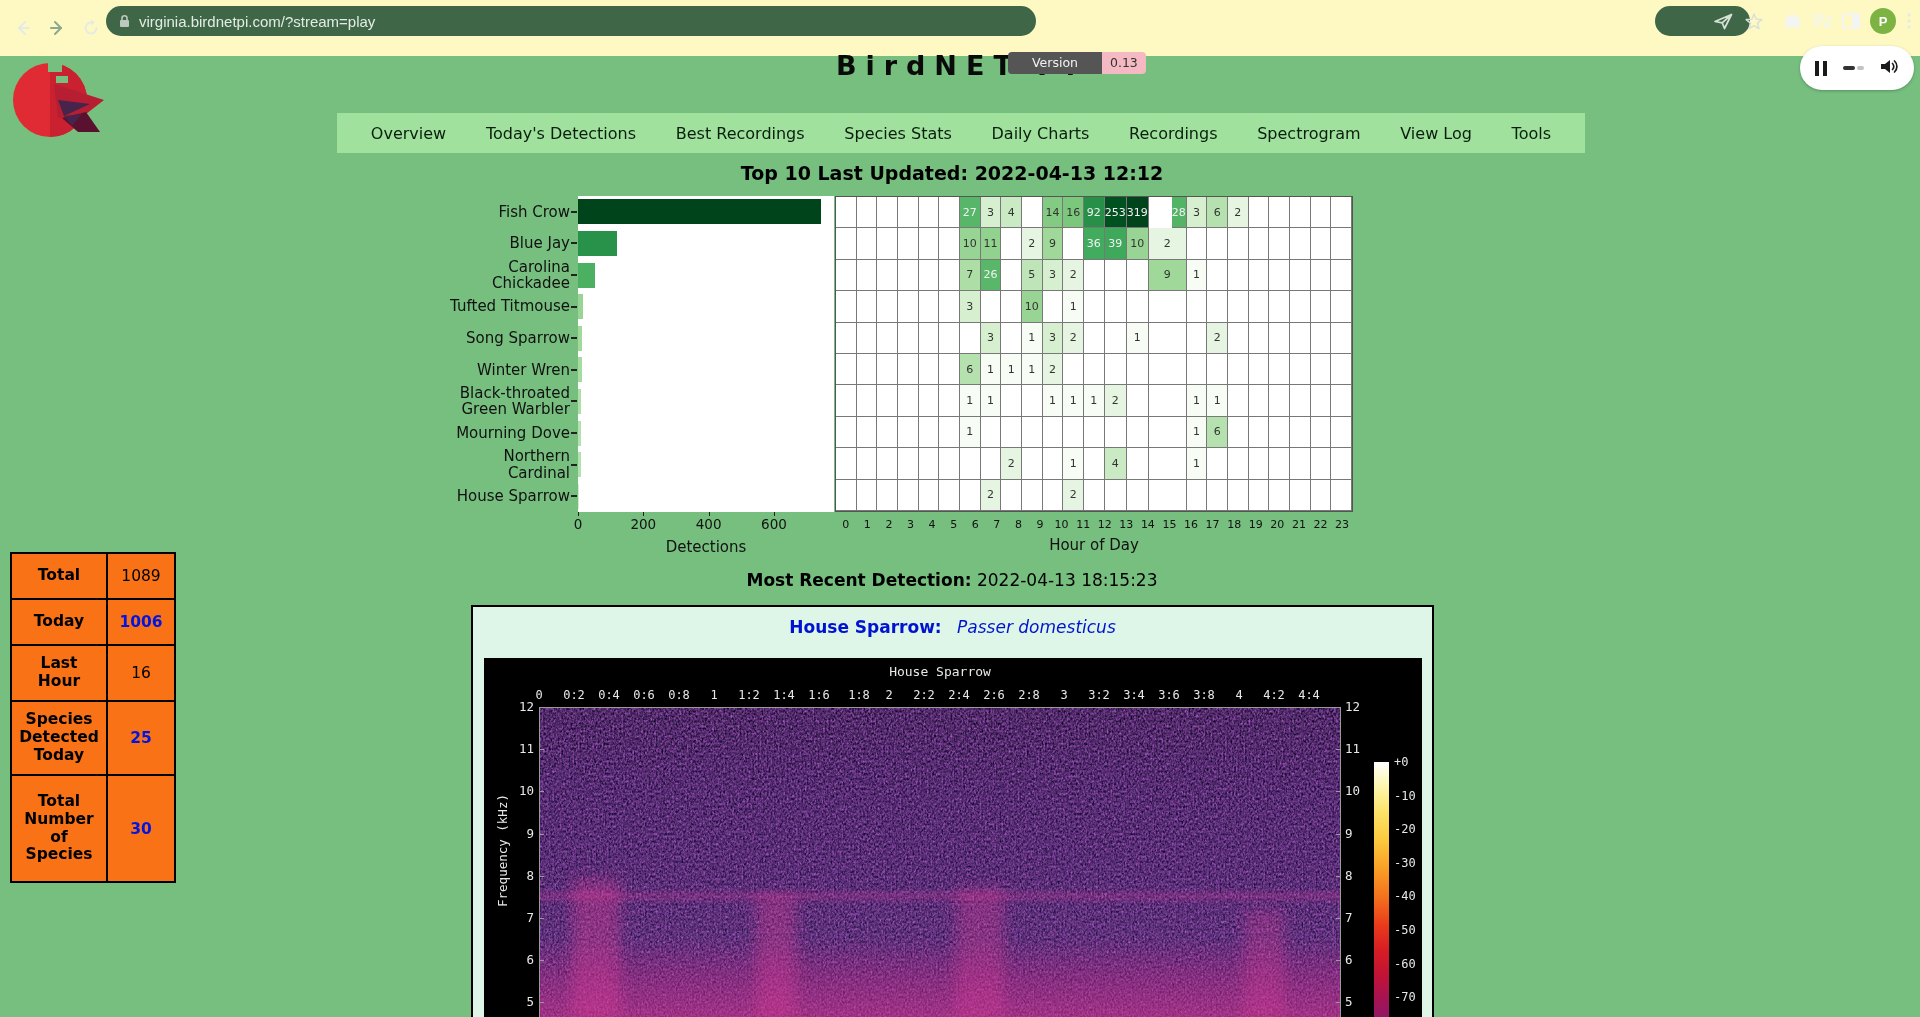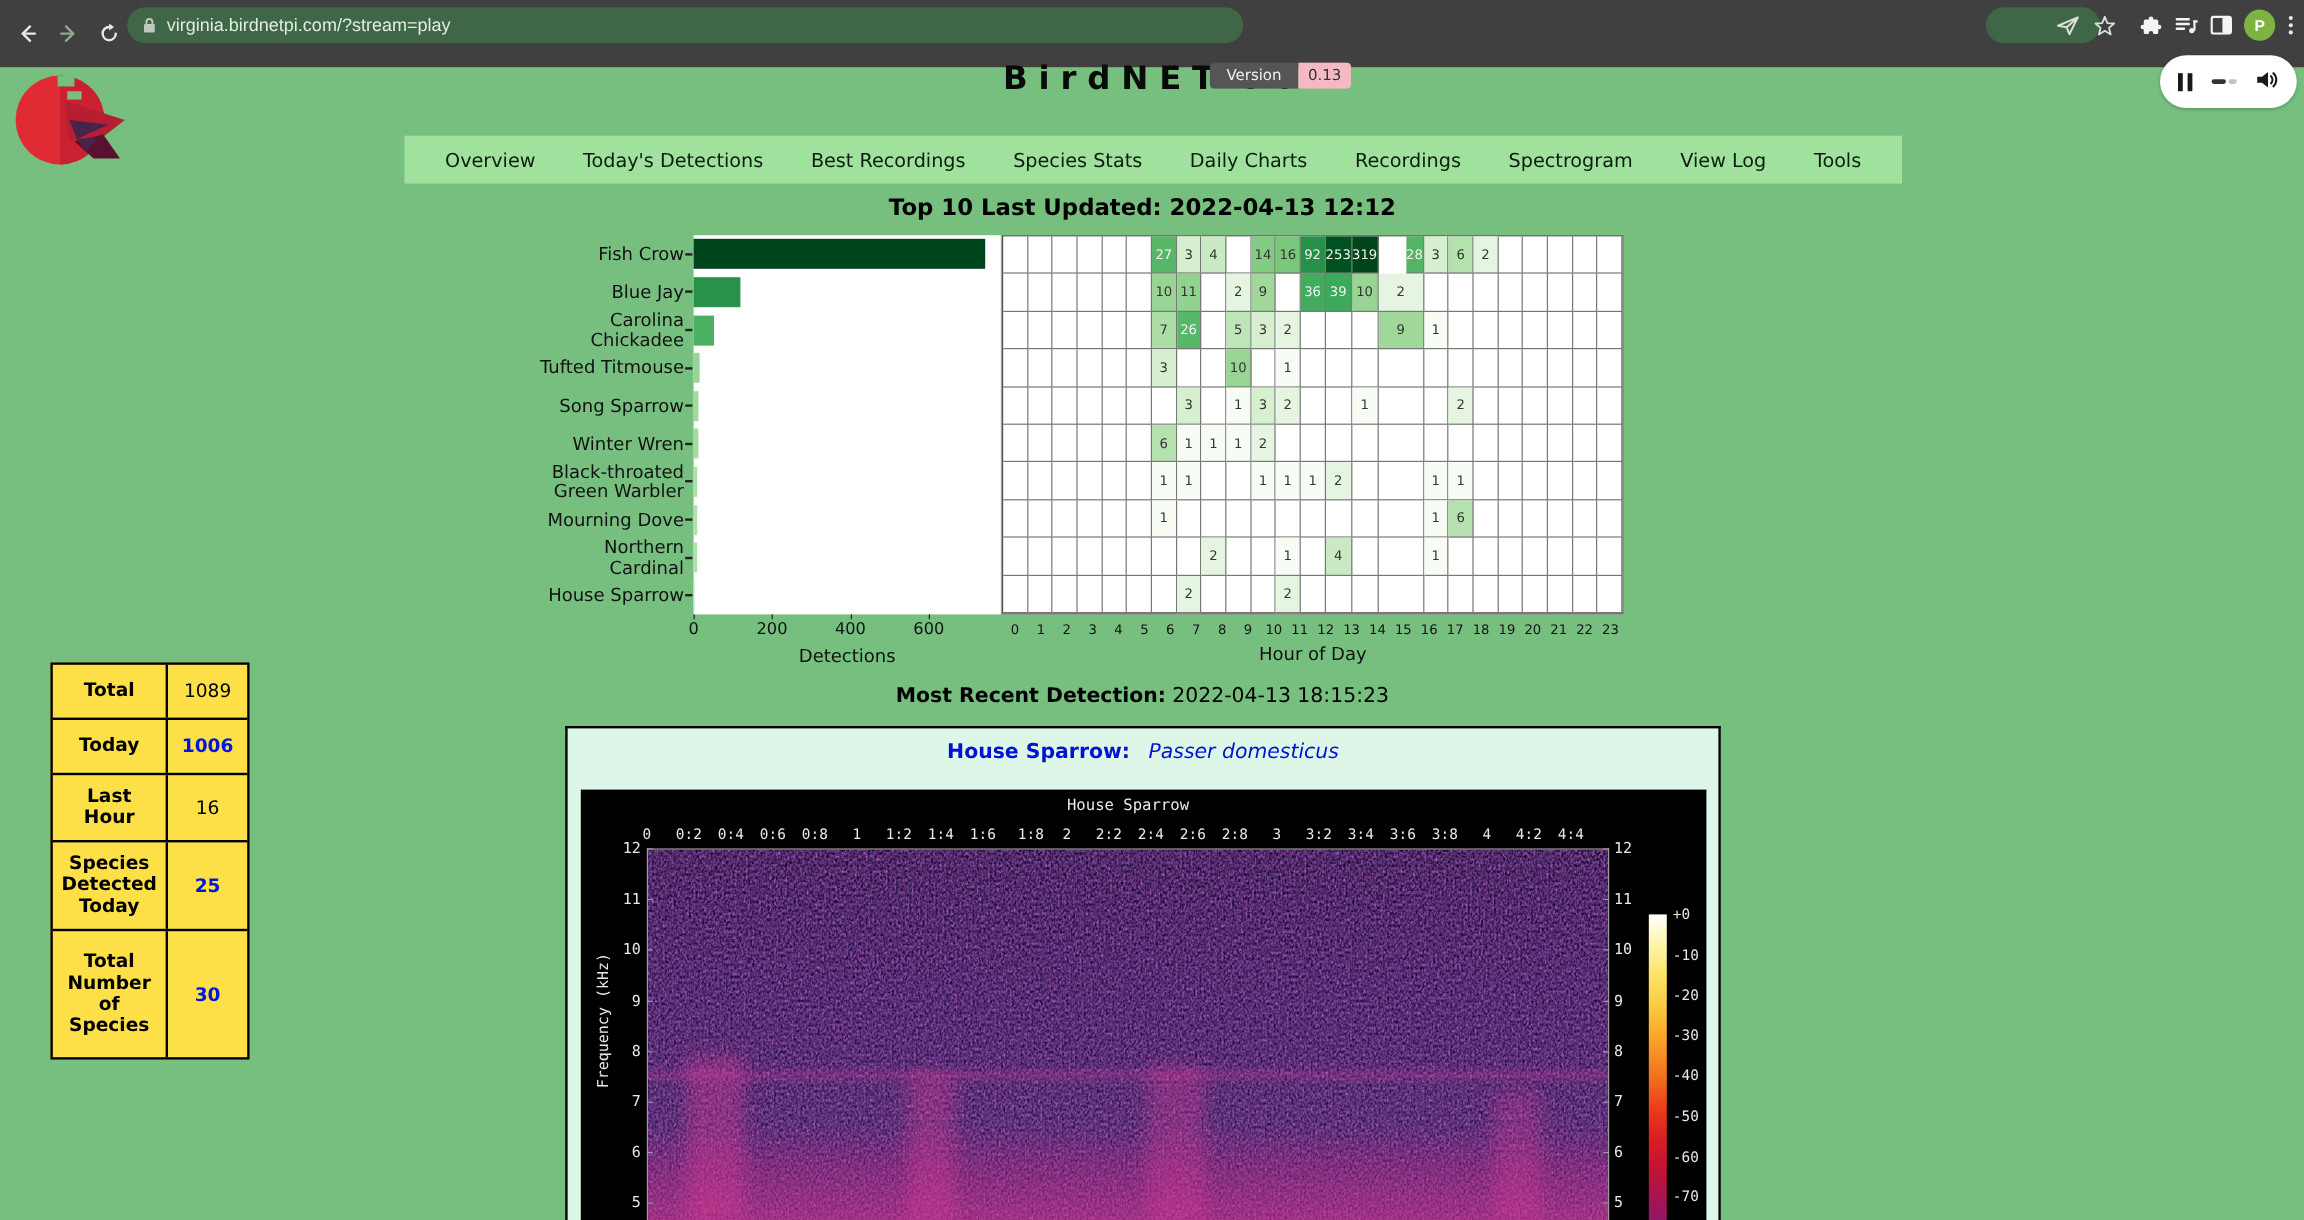--- a/index.html
+++ b/index.html
@@ -1,34 +1,34 @@
 <!DOCTYPE html>
 <html><head>
 <meta charset="utf-8">
 <style>
   * { box-sizing: border-box; margin: 0; padding: 0; }
   html,body { width:1920px; height:1017px; overflow:hidden; }
   body { font-family:"DejaVu Sans", sans-serif; background:#76bf7f; position:relative; }
 
   
-  #chrome { position:absolute; top:0; left:0; width:1920px; height:56px; background:#404040; display:flex; align-items:center; }
+  #chrome { position:absolute; top:0; left:0; width:1920px; height:56px; background:#fef9c3; display:flex; align-items:center; }
   .chrome-btn { width:34px; height:34px; display:flex; align-items:center; justify-content:center; border-radius:50%; flex:0 0 auto; }
   #back-btn  { margin-left:6px; }
   .omnibox { position:absolute; left:106px; top:6px; width:930px; height:30px; background:#3e6647; border-radius:15px; display:flex; align-items:center; padding:0 12px; }
   .omnibox .url { color:#e3ece3; font-family:"Liberation Sans", sans-serif; font-size:15px; margin-left:8px; white-space:nowrap; }
   .chrome-right { position:absolute; right:8px; top:0; height:42px; display:flex; align-items:center; gap:10px; }
   .send-star-pill { position:absolute; left:1655px; top:6px; width:95px; height:30px; background:#3e6647; border-radius:15px; }
   .avatar { width:26px; height:26px; border-radius:50%; background:#7cb342; color:#fff; font-family:"Liberation Sans", sans-serif; font-weight:bold; font-size:13px; display:flex; align-items:center; justify-content:center; }
   .cicon { display:flex; align-items:center; justify-content:center; }
 
   
   #logo { position:absolute; left:12px; top:56px; }
   #page-title { position:absolute; top:50px; left:0; width:1920px; text-align:center; font-size:27px; font-weight:bold; letter-spacing:9px; color:#0a0a0a; }
   #version-badge { position:absolute; left:1008px; top:52px; height:22px; display:flex; font-family:"DejaVu Sans", sans-serif; font-size:12.5px; border-radius:4px; overflow:hidden; }
-  #version-badge .vb-label { background:#555555; color:#f2f2f2; padding:3px 14px; }
+  #version-badge .vb-label { background:#555555; color:#f2f2f2; padding:3px 24px; }
   #version-badge .vb-value { background:#f4b9c3; color:#333; padding:3px 8px; }
 
   
   #player { position:absolute; left:1800px; top:46px; width:114px; height:44px; background:#fff; border-radius:22px; display:flex; align-items:center; justify-content:space-between; padding:0 15px; box-shadow:0 1px 3px rgba(0,0,0,.25); }
   .pause-icon { display:flex; gap:4px; }
   .pause-icon i { display:block; width:4px; height:15px; background:#1a1a1a; }
   .scrub { display:flex; align-items:center; gap:2px; }
   .scrub .done { width:12px; height:4px; background:#333; border-radius:2px; }
   .scrub .rest { width:7px; height:4px; background:#c3c3c3; border-radius:2px; }
 
@@ -51,21 +51,21 @@
   .bx-mark { position:absolute; top:-4px; width:1px; height:4px; background:#222; }
   #bar-xlabel { position:absolute; left:578px; top:538px; width:256px; text-align:center; font-size:15px; color:#111; }
 
   #heatmap { position:absolute; left:835px; top:196px; width:518px; height:316px; background:#fff; border:1px solid #555; display:grid; grid-template-columns:repeat(24,1fr); grid-template-rows:repeat(10,1fr); }
   .hm-cell { border-right:1px solid #787878; border-bottom:1px solid #787878; display:flex; align-items:center; justify-content:center; font-size:11px; }
   #hm-xaxis { position:absolute; left:835px; top:518px; width:518px; height:16px; display:flex; }
   #hm-xaxis span { flex:1; text-align:center; font-size:11px; color:#111; }
   #hm-xlabel { position:absolute; left:835px; top:536px; width:518px; text-align:center; font-size:15px; color:#111; }
 
   
-  #stats-table { position:absolute; left:10px; top:552px; width:166px; border:2px solid #000; background:#fde047;margin-left:32px; }
+  #stats-table { position:absolute; left:10px; top:552px; width:166px; border:2px solid #000; background:#f97316; }
   .st-row { display:flex; border-bottom:2px solid #000; }
   .st-row:last-child { border-bottom:none; }
   .st-label { width:96px; border-right:2px solid #000; display:flex; align-items:center; justify-content:center; text-align:center; font-weight:bold; font-size:15.5px; white-space:pre-line; line-height:1.15; color:#000; padding:4px 2px; }
   .st-value { flex:1; display:flex; align-items:center; justify-content:center; font-size:15.5px; color:#000; }
   .st-value.link { color:#0016e0; font-weight:bold; }
 
   
   #recent-line { position:absolute; top:570px; left:0; width:1904px; text-align:center; font-size:17px; color:#000; }
   #recent-line .lbl { font-weight:bold; }
 

